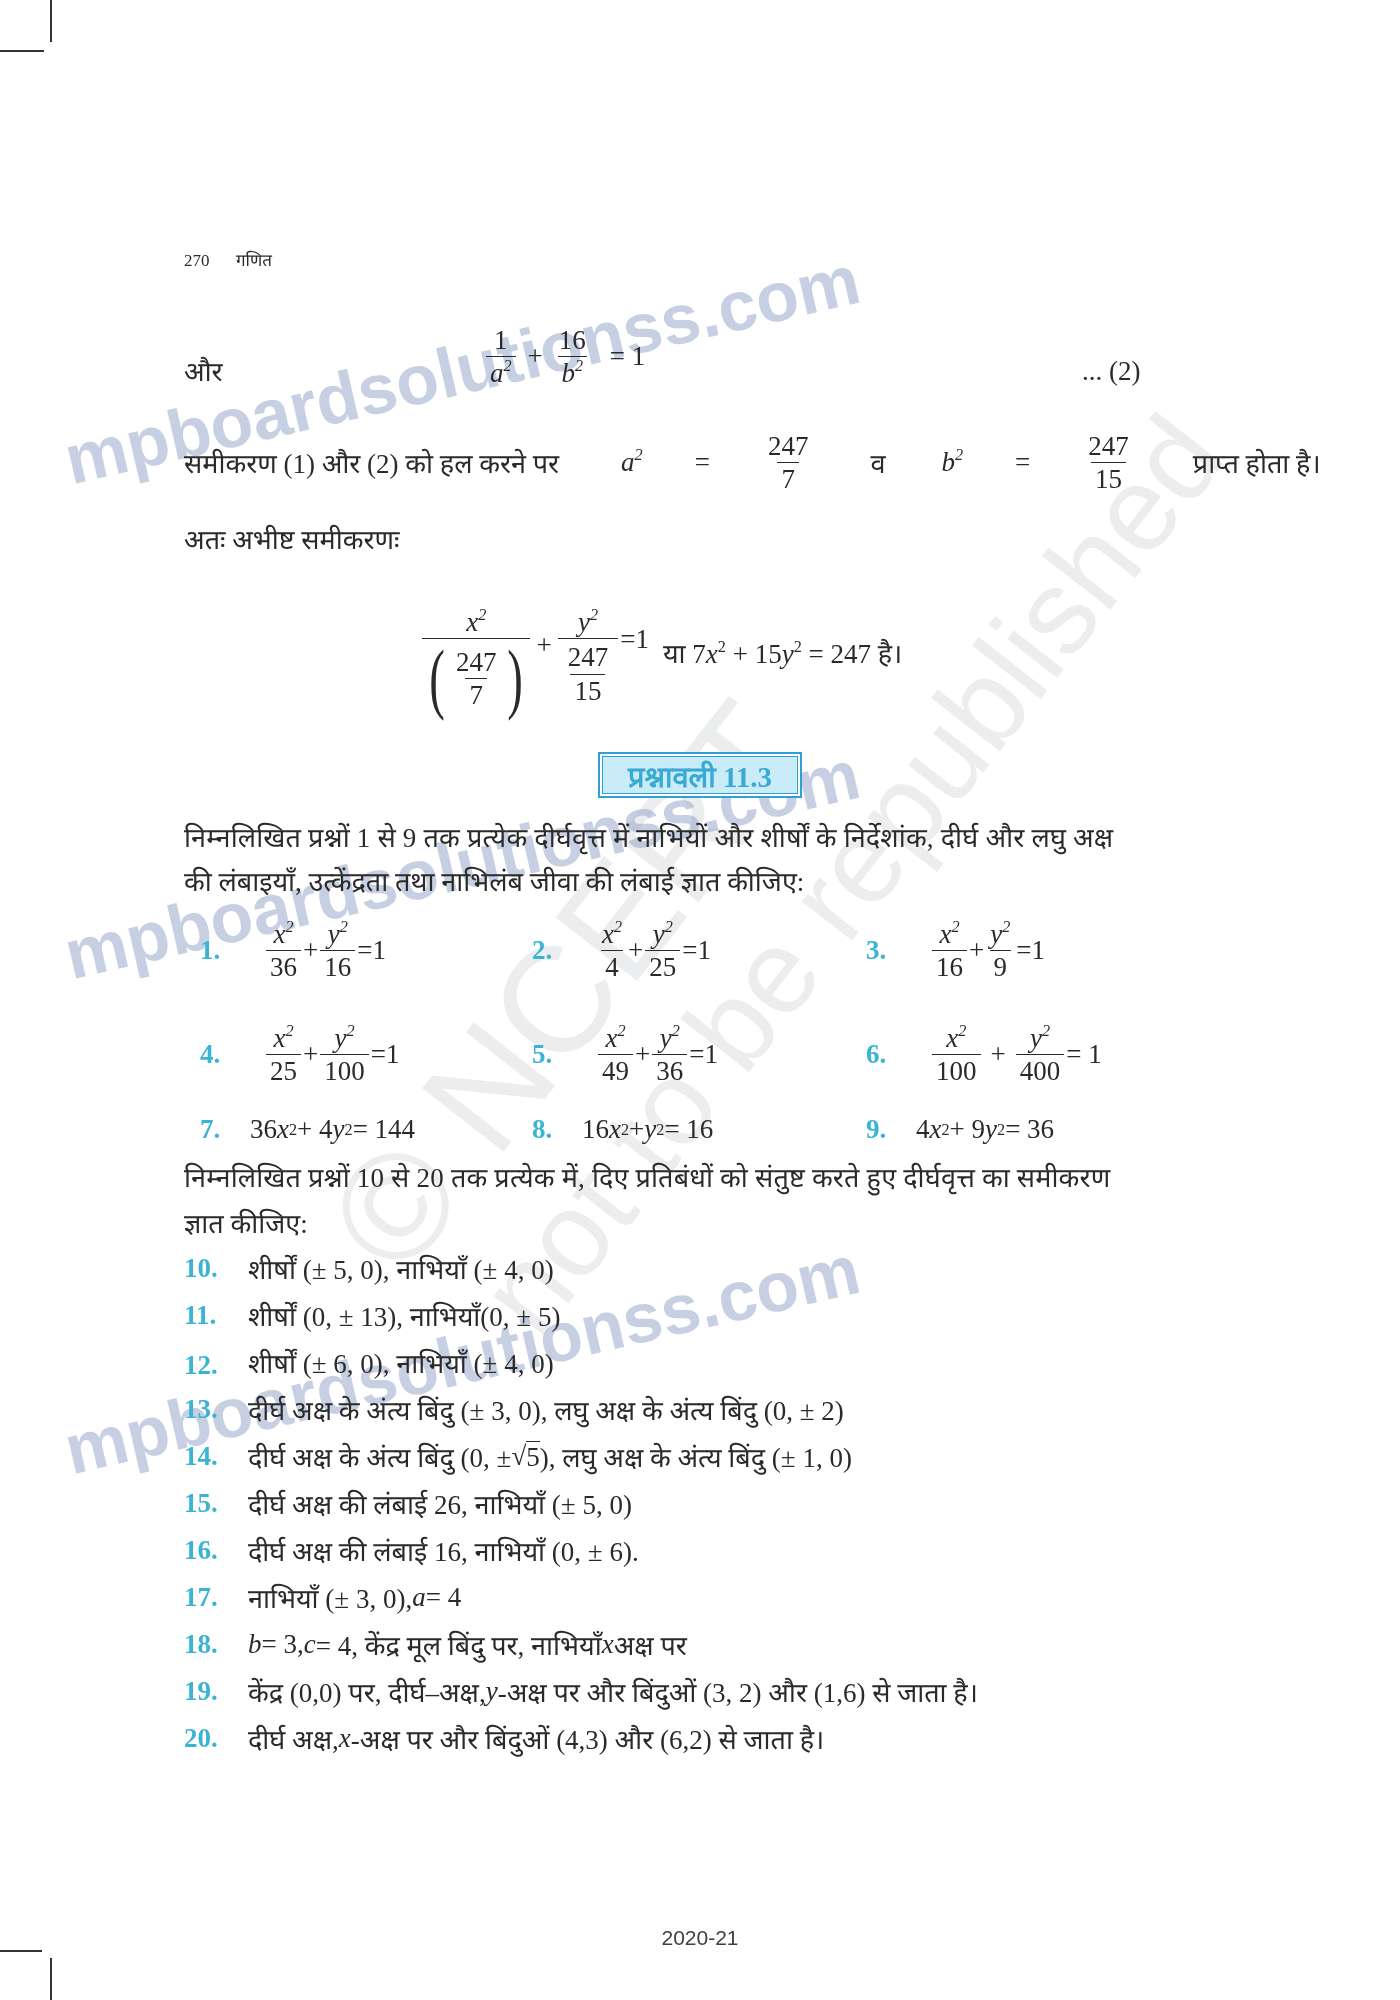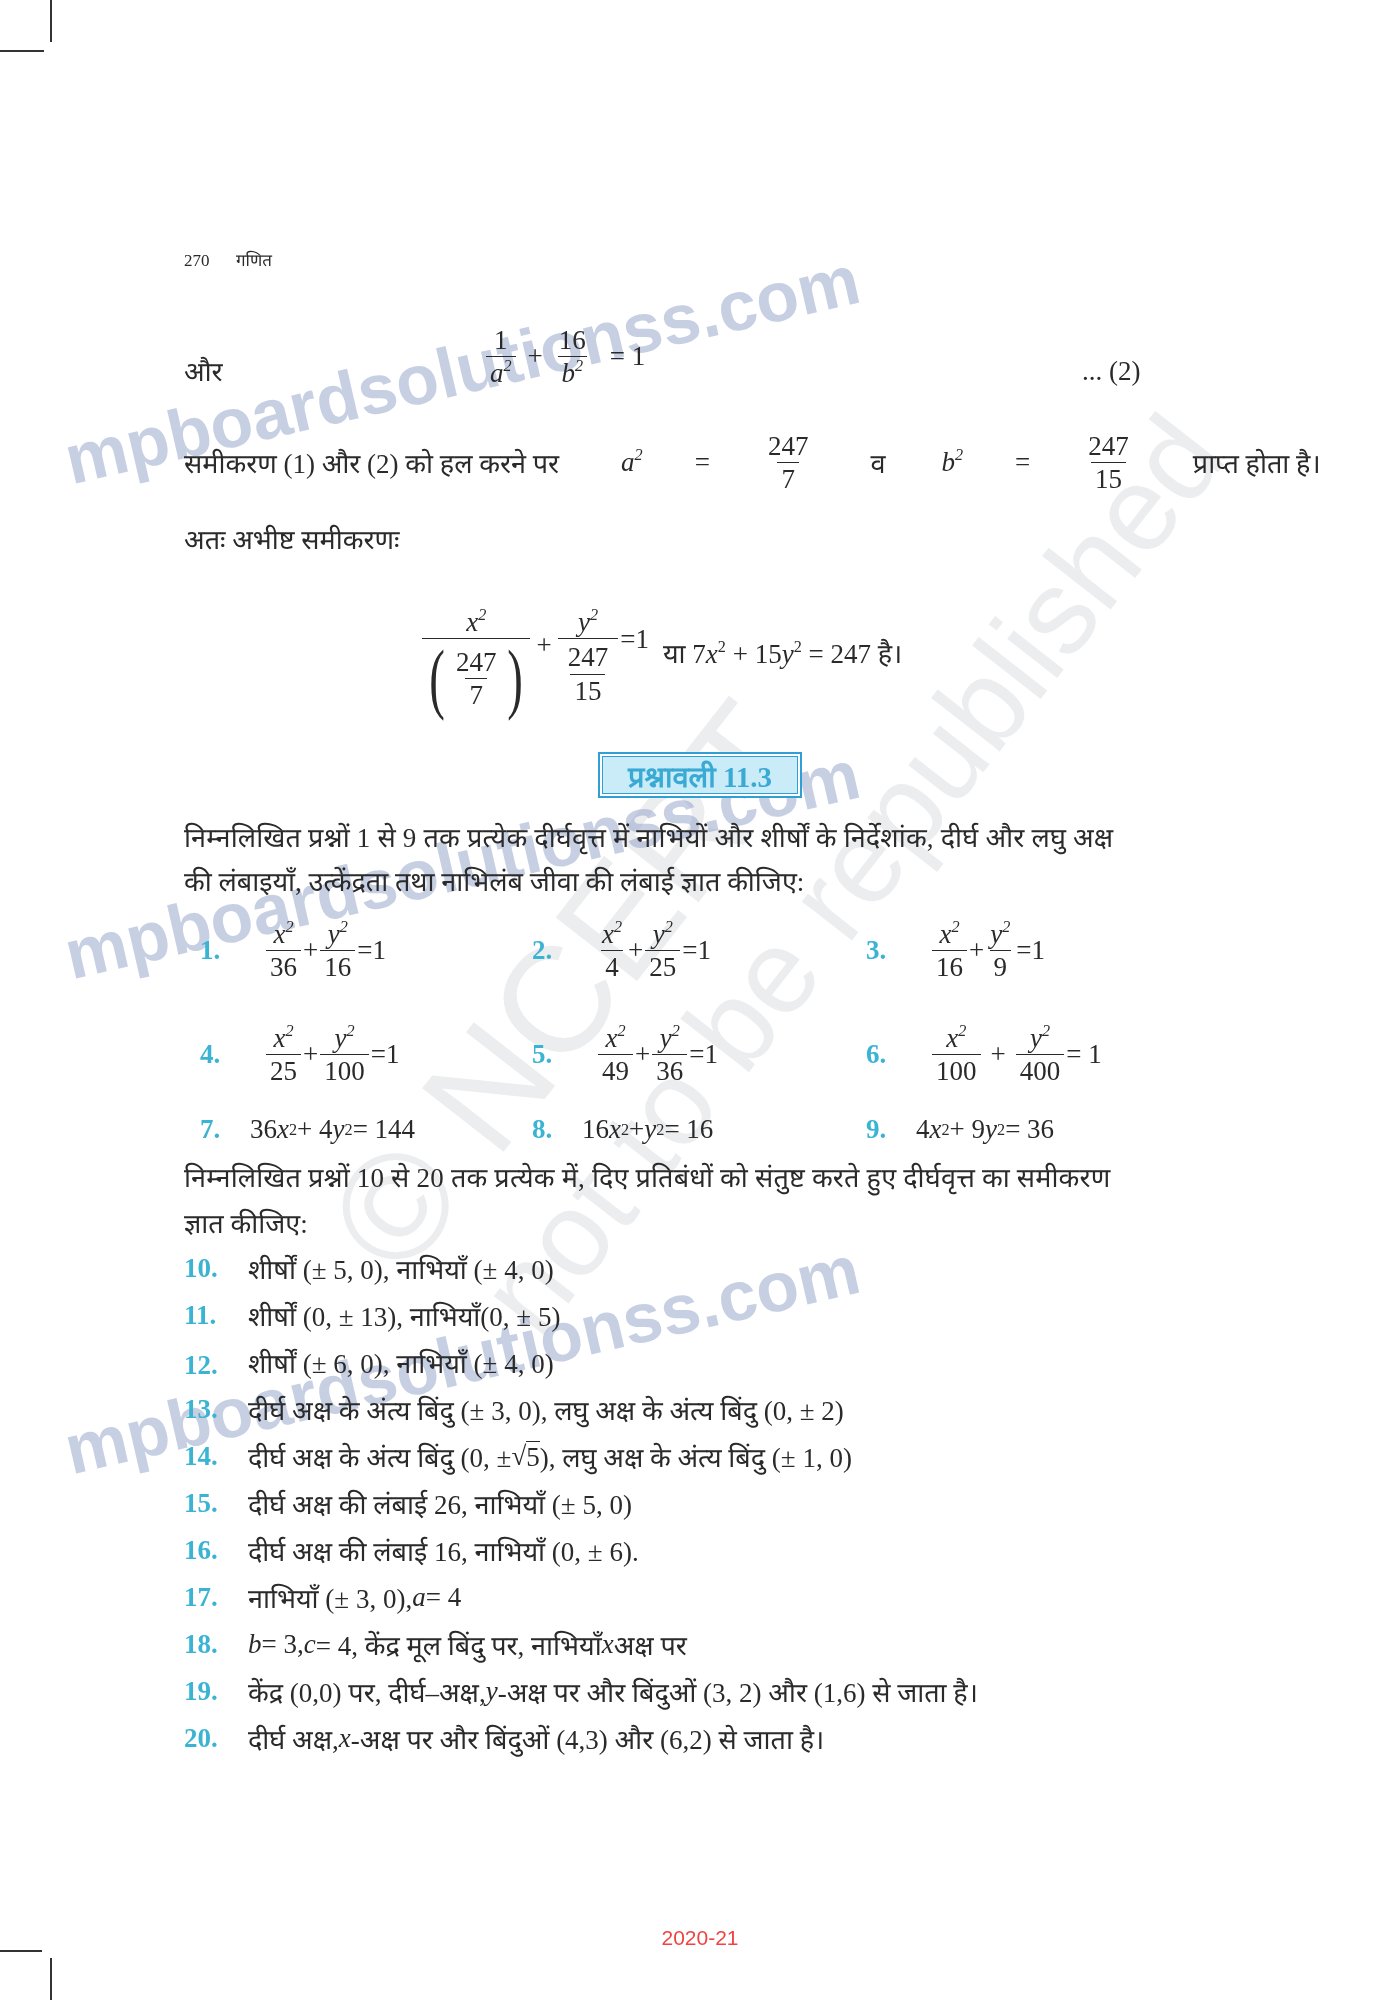--- a/index.html
+++ b/index.html
@@ -19,21 +19,21 @@
   .it { font-style:italic; }
   sup { font-size:0.6em; vertical-align:0.7em; line-height:0; }
   .num-label { color:#3bb3d3; font-weight:bold; font-size:27px; display:inline-block; }
   .qrow { position:absolute; font-size:27px; white-space:nowrap; display:flex; align-items:center; }
   .qrow .num-label { width:64px; }
   .box { position:absolute; left:598px; top:752px; width:200px; height:42px; border:2px solid #2f9fd6;
          background:#c9ecf8; box-shadow: inset 0 0 0 2px #ffffff, inset 0 0 0 3px #2f9fd6;
          display:flex; align-items:center; justify-content:center; font-size:29px; color:#39aad4; font-weight:bold; }
   .paren { font-size:78px; font-weight:200; line-height:1; vertical-align:middle; transform:scaleX(0.6); display:inline-block; }
   .footer { position:absolute; left:0; width:1400px; top:1926px; text-align:center;
-            font-family:"Liberation Sans", sans-serif; font-size:21px; color:#ef4444; }
+            font-family:"Liberation Sans", sans-serif; font-size:21px; color:#404040; }
 </style>
 </head>
 <body>
 
 <div class="crop" style="left:50px;top:0;width:2px;height:42px;"></div>
 <div class="crop" style="left:0;top:50px;width:44px;height:2px;"></div>
 <div class="crop" style="left:0;top:1950px;width:42px;height:2px;"></div>
 <div class="crop" style="left:50px;top:1958px;width:2px;height:42px;"></div>
 
 <div class="wm2" style="left:430px;top:1130px;font-size:150px;transform:rotate(-52deg);">© NCERT</div>

